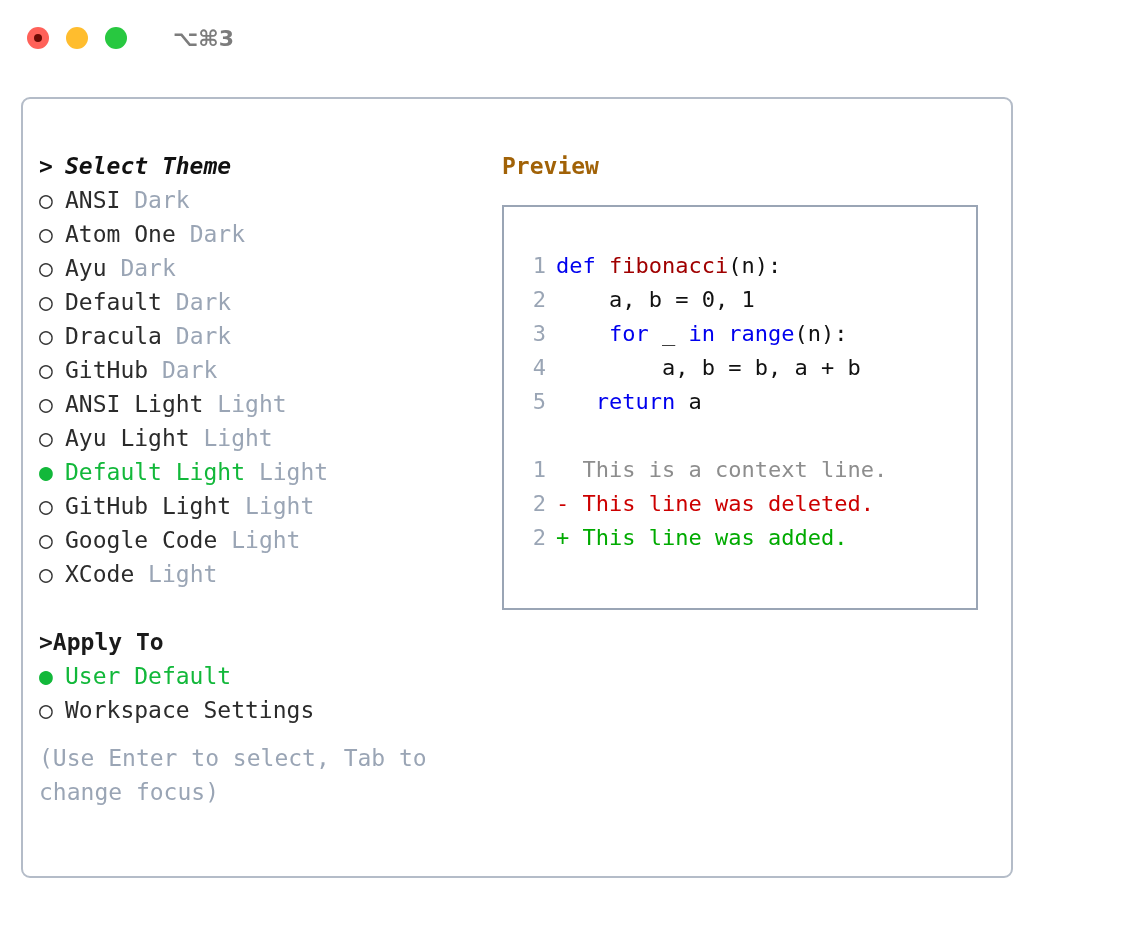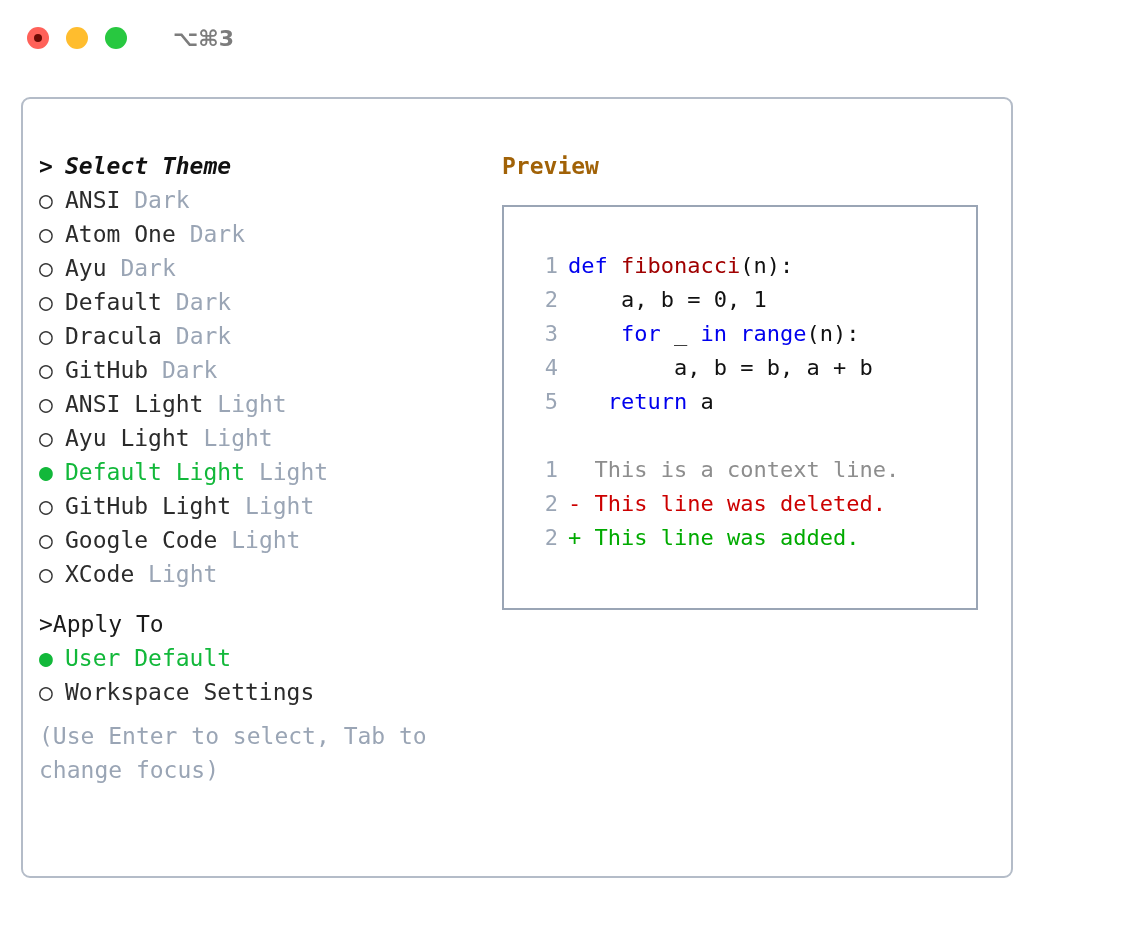--- a/index.html
+++ b/index.html
@@ -111,21 +111,21 @@
   .item.selected .item-name { color: #12b83a; }
 
   .apply-head {
     font-weight: normal;
     color: #1a1a1a;
   }
 
   .hint {
     position: absolute;
     left: 16px;
-    top: 620px;
+    top: 642px;
     width: 400px;
     font-size: 23px;
     line-height: 34px;
     color: #9aa5b5;
   }
 
   
   .right-col {
     position: absolute;
     left: 479px;
@@ -138,21 +138,21 @@
     color: #a16207;
     line-height: 34px;
   }
   .preview-box {
     margin-top: 22px;
     width: 476px;
     height: 405px;
     border: 2px solid #9aa5b5;
     box-sizing: border-box;
     background: #ffffff;
-    padding: 42px 0 0 26px;
+    padding: 42px 0 0 14px;
   }
   .code-line {
     font-size: 22px;
     line-height: 34px;
     white-space: pre;
   }
   .ln {
     display: inline-block;
     width: 28px;
     text-align: right;
@@ -193,21 +193,21 @@
           <div class="row item"><span class="marker">○</span><span class="item-name">Dracula</span> <span class="item-cat">Dark</span></div>
           <div class="row item"><span class="marker">○</span><span class="item-name">GitHub</span> <span class="item-cat">Dark</span></div>
           <div class="row item"><span class="marker">○</span><span class="item-name">ANSI Light</span> <span class="item-cat">Light</span></div>
           <div class="row item"><span class="marker">○</span><span class="item-name">Ayu Light</span> <span class="item-cat">Light</span></div>
           <div class="row item selected"><span class="marker">●</span><span class="item-name">Default Light</span> <span class="item-cat">Light</span></div>
           <div class="row item"><span class="marker">○</span><span class="item-name">GitHub Light</span> <span class="item-cat">Light</span></div>
           <div class="row item"><span class="marker">○</span><span class="item-name">Google Code</span> <span class="item-cat">Light</span></div>
           <div class="row item"><span class="marker">○</span><span class="item-name">XCode</span> <span class="item-cat">Light</span></div>
         </div>
 
-      <div class="row apply-head" style="margin-top:16px;">
+      <div class="row apply-head" style="margin-top:34px;font-weight:bold;">
         <span class="caret empty">&gt;</span><span>Apply To</span>
       </div>
       <div id="apply-list">
           <div class="row item selected"><span class="marker">●</span><span class="item-name">User Default</span></div>
           <div class="row item"><span class="marker">○</span><span class="item-name">Workspace Settings</span></div>
         </div>
     </div>
 
     <div class="hint">(Use Enter to select, Tab to change focus)</div>
 

